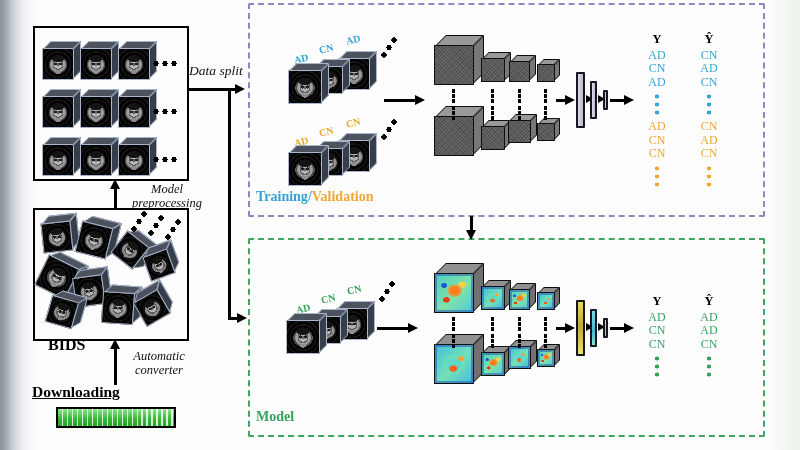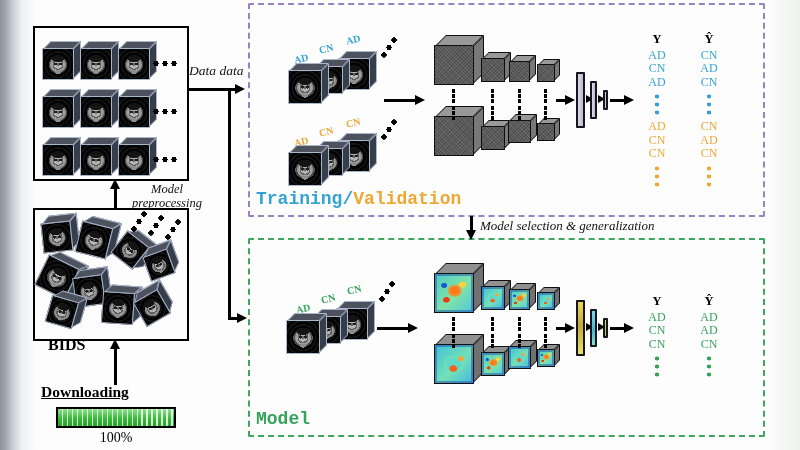--- a/index.html
+++ b/index.html
@@ -12,21 +12,21 @@
   .abs{position:absolute;z-index:2;}
 
   
   .solidbox{position:absolute;border:2.5px solid #000;background:transparent;z-index:1;}
   .dashedbox{position:absolute;border:2.5px dashed var(--purple-border,#9484c2);border-radius:2px;z-index:1;}
   .dashedbox.green{border-color:var(--green-border,#3fa55f);}
 
   
   .btitle{font-weight:bold;font-size:16px;color:#000;white-space:nowrap;}
   .italic{font-style:italic;font-size:12.5px;color:#111;line-height:14px;}
-  .tvtitle{font-weight:bold;font-size:18px;white-space:nowrap;font-family:Liberation Mono, monospace;}
+  .tvtitle{font-weight:bold;font-size:14px;white-space:nowrap;}
   .small-label{font-size:10px;font-weight:bold;white-space:nowrap;transform:rotate(-14deg);}
 
   
   .cube{position:absolute;box-sizing:border-box;width:var(--s);height:var(--s);--d:8px;
         border:1.8px solid var(--edge,#a9b4ca);background:#000;z-index:2;}
   .cube::before{content:"";position:absolute;box-sizing:border-box;left:0;top:calc(-1*var(--d));
         width:100%;height:var(--d);background:var(--topf,#4c525e);border:1.8px solid var(--edge,#a9b4ca);
         transform:skewX(-45deg);transform-origin:0 100%;}
   .cube::after{content:"";position:absolute;box-sizing:border-box;left:100%;top:0;width:var(--d);height:100%;
         background:var(--sidef,#394050);border:1.8px solid var(--edge,#a9b4ca);
@@ -147,26 +147,26 @@
   <div class="cube brain" style="left:74px;top:276px;--s:30px;transform:rotate(-8deg);"></div>
   <div class="cube brain" style="left:48px;top:298px;--s:28px;transform:rotate(16deg);"></div>
   <div class="cube brain" style="left:102px;top:292px;--s:32px;transform:rotate(4deg);"></div>
   <div class="cube brain" style="left:138px;top:294px;--s:28px;transform:rotate(-30deg);"></div>
   <div class="dots3h diag" style="left:126px;top:218px;"></div>
   <div class="dots3h diag" style="left:143px;top:222px;"></div>
   <div class="dots3h diag" style="left:160px;top:226px;"></div>
   <div class="abs btitle" style="left:48px;top:336px;">BIDS</div>
 
   <div class="vline arr-u" style="left:114px;top:348px;height:37px;"></div>
-
-  <div class="abs btitle" style="left:41px;top:383px;width:150px;text-align:left;text-decoration:underline;font-size:15.5px;">Downloading</div>
+  <div class="abs italic" style="left:124px;top:349px;width:70px;text-align:center;">Automatic converter</div>
+
+  <div class="abs btitle" style="left:32px;top:383px;width:150px;text-align:left;text-decoration:underline;font-size:15.5px;">Downloading</div>
   <div class="progress" style="left:56px;top:407px;width:120px;height:21px;"></div>
-  <div class="abs" style="left:56px;top:430px;width:120px;text-align:center;font-size:14px;">100%</div>
-
-  <div class="abs italic" style="left:189px;top:64px;font-size:13.5px;">Data data</div>
+
+  <div class="abs italic" style="left:189px;top:64px;font-size:13.5px;">Data split</div>
   <div class="hline arr-r" style="left:188px;top:88px;width:48px;"></div>
   <div class="vline" style="left:228px;top:88px;height:231px;"></div>
   <div class="hline arr-r" style="left:228px;top:317px;width:10px;"></div>
 
   <div class="dashedbox" style="left:248px;top:3px;width:513px;height:210px;"></div>
   <div class="abs tvtitle" style="left:256px;top:189px;">
     <span class="blue">Training</span><span class="blue">/</span><span class="yellow">Validation</span>
   </div>
 
   <div class="abs small-label blue" style="left:294px;top:53px;">AD</div>
@@ -225,21 +225,20 @@
     <div class="blue">AD</div>
     <div class="blue">CN</div>
     <div class="dots3v blue"></div>
     <div class="yellow">CN</div>
     <div class="yellow">AD</div>
     <div class="yellow">CN</div>
     <div class="dots3v yellow"></div>
   </div>
 
   <div class="vline arr-d" style="left:470px;top:216px;height:15px;"></div>
-  <div class="abs italic" style="left:480px;top:219px;font-size:13px;">Model selection &amp; generalization</div>
 
   <div class="dashedbox green" style="left:248px;top:238px;width:513px;height:195px;"></div>
   <div class="abs tvtitle green" style="left:256px;top:409px;">Model</div>
 
   <div class="abs small-label green" style="left:296px;top:303px;">AD</div>
   <div class="abs small-label green" style="left:321px;top:293px;">CN</div>
   <div class="abs small-label green" style="left:347px;top:284px;">CN</div>
   <div class="cube brain" style="left:336px;top:308px;--s:32px;z-index:2;"></div>
   <div class="cube brain" style="left:313px;top:316px;--s:28px;z-index:3;"></div>
   <div class="cube brain" style="left:286px;top:320px;--s:34px;z-index:4;"></div>

